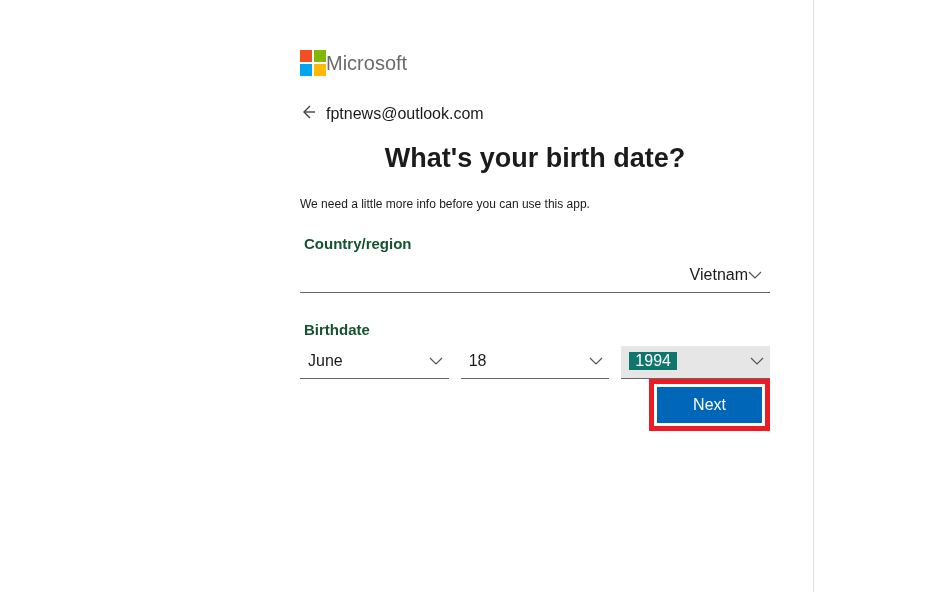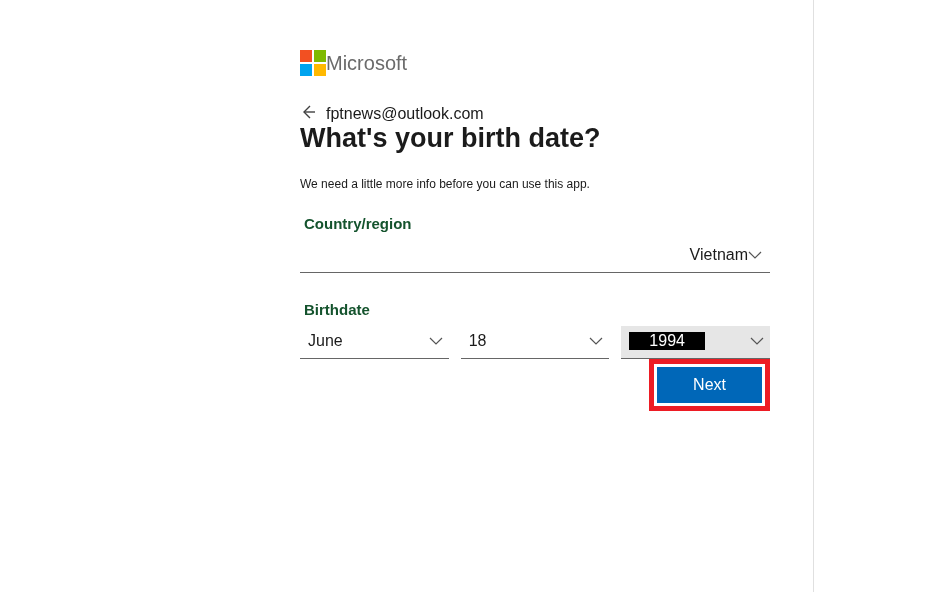--- a/index.html
+++ b/index.html
@@ -44,36 +44,38 @@
     .ms-logo .sq-y { background: #ffb900; }
     .brand-name {
       font-size: 20px;
       color: #6b6b6b;
       font-weight: 500;
     }
     .email-row {
       display: flex;
       align-items: center;
       gap: 10px;
+      margin-bottom: 20px;
     }
     .back-arrow {
       font-size: 16px;
       color: #404040;
       cursor: pointer;
       line-height: 1;
     }
     .email-text {
       font-size: 16px;
       color: #1b1b1b;
     }
     .title {
       font-size: 27px;
       font-weight: 600;
       color: #1b1b1b;
       margin-bottom: 22px;
+      text-align: center;
     }
     .subtitle {
       font-size: 12px;
       color: #1b1b1b;
       line-height: 1.45;
       margin-bottom: 22px;
     }
     .field-label {
       font-size: 15px;
       font-weight: 700;
@@ -113,23 +115,23 @@
       display: flex;
       align-items: center;
       justify-content: space-between;
       cursor: pointer;
     }
     .date-select .select-val { font-size: 16px; }
     .year-select {
       background: #e6e6e6;
     }
     .year-select .select-val {
-      background: #000000;
+      background: #0f766e;
       color: #fff;
-      padding: 0 20px;
+      padding: 0 6px;
     }
     .button-row {
       display: flex;
       justify-content: flex-end;
     }
     .next-wrap {
       border: 5px solid #ed1c24;
       padding: 3px;
     }
     .next-btn {

